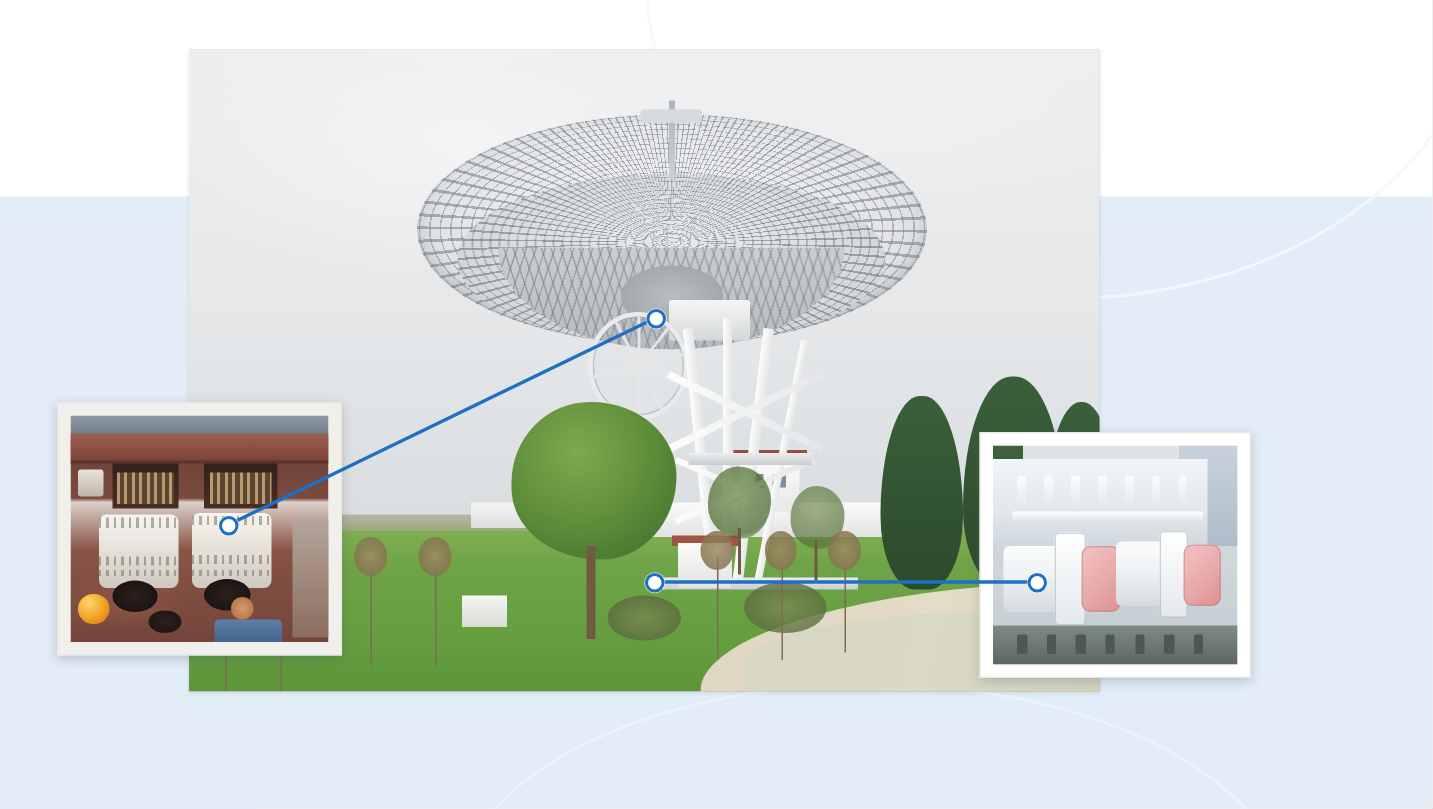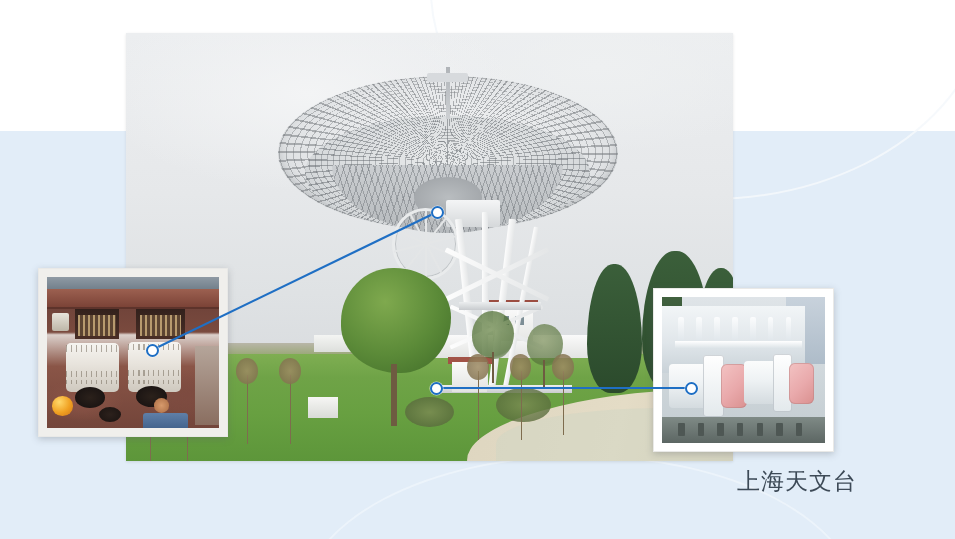--- a/index.html
+++ b/index.html
@@ -506,15 +506,14 @@
   <svg class="connectors" viewBox="0 0 955 539">
     <line x1="152" y1="350" x2="437" y2="212" stroke="#1f6fc4" stroke-width="2.2"></line>
     <line x1="436" y1="388" x2="691" y2="388" stroke="#1f6fc4" stroke-width="2.2"></line>
   </svg>
 
   <div class="marker" style="left:431px;top:206px;"></div>
   <div class="marker" style="left:146px;top:344px;"></div>
   <div class="marker" style="left:430px;top:382px;"></div>
   <div class="marker" style="left:685px;top:382px;"></div>
 
-  <div class="caption">上海天文台</div>
 
 </div>
 
 </body></html>

